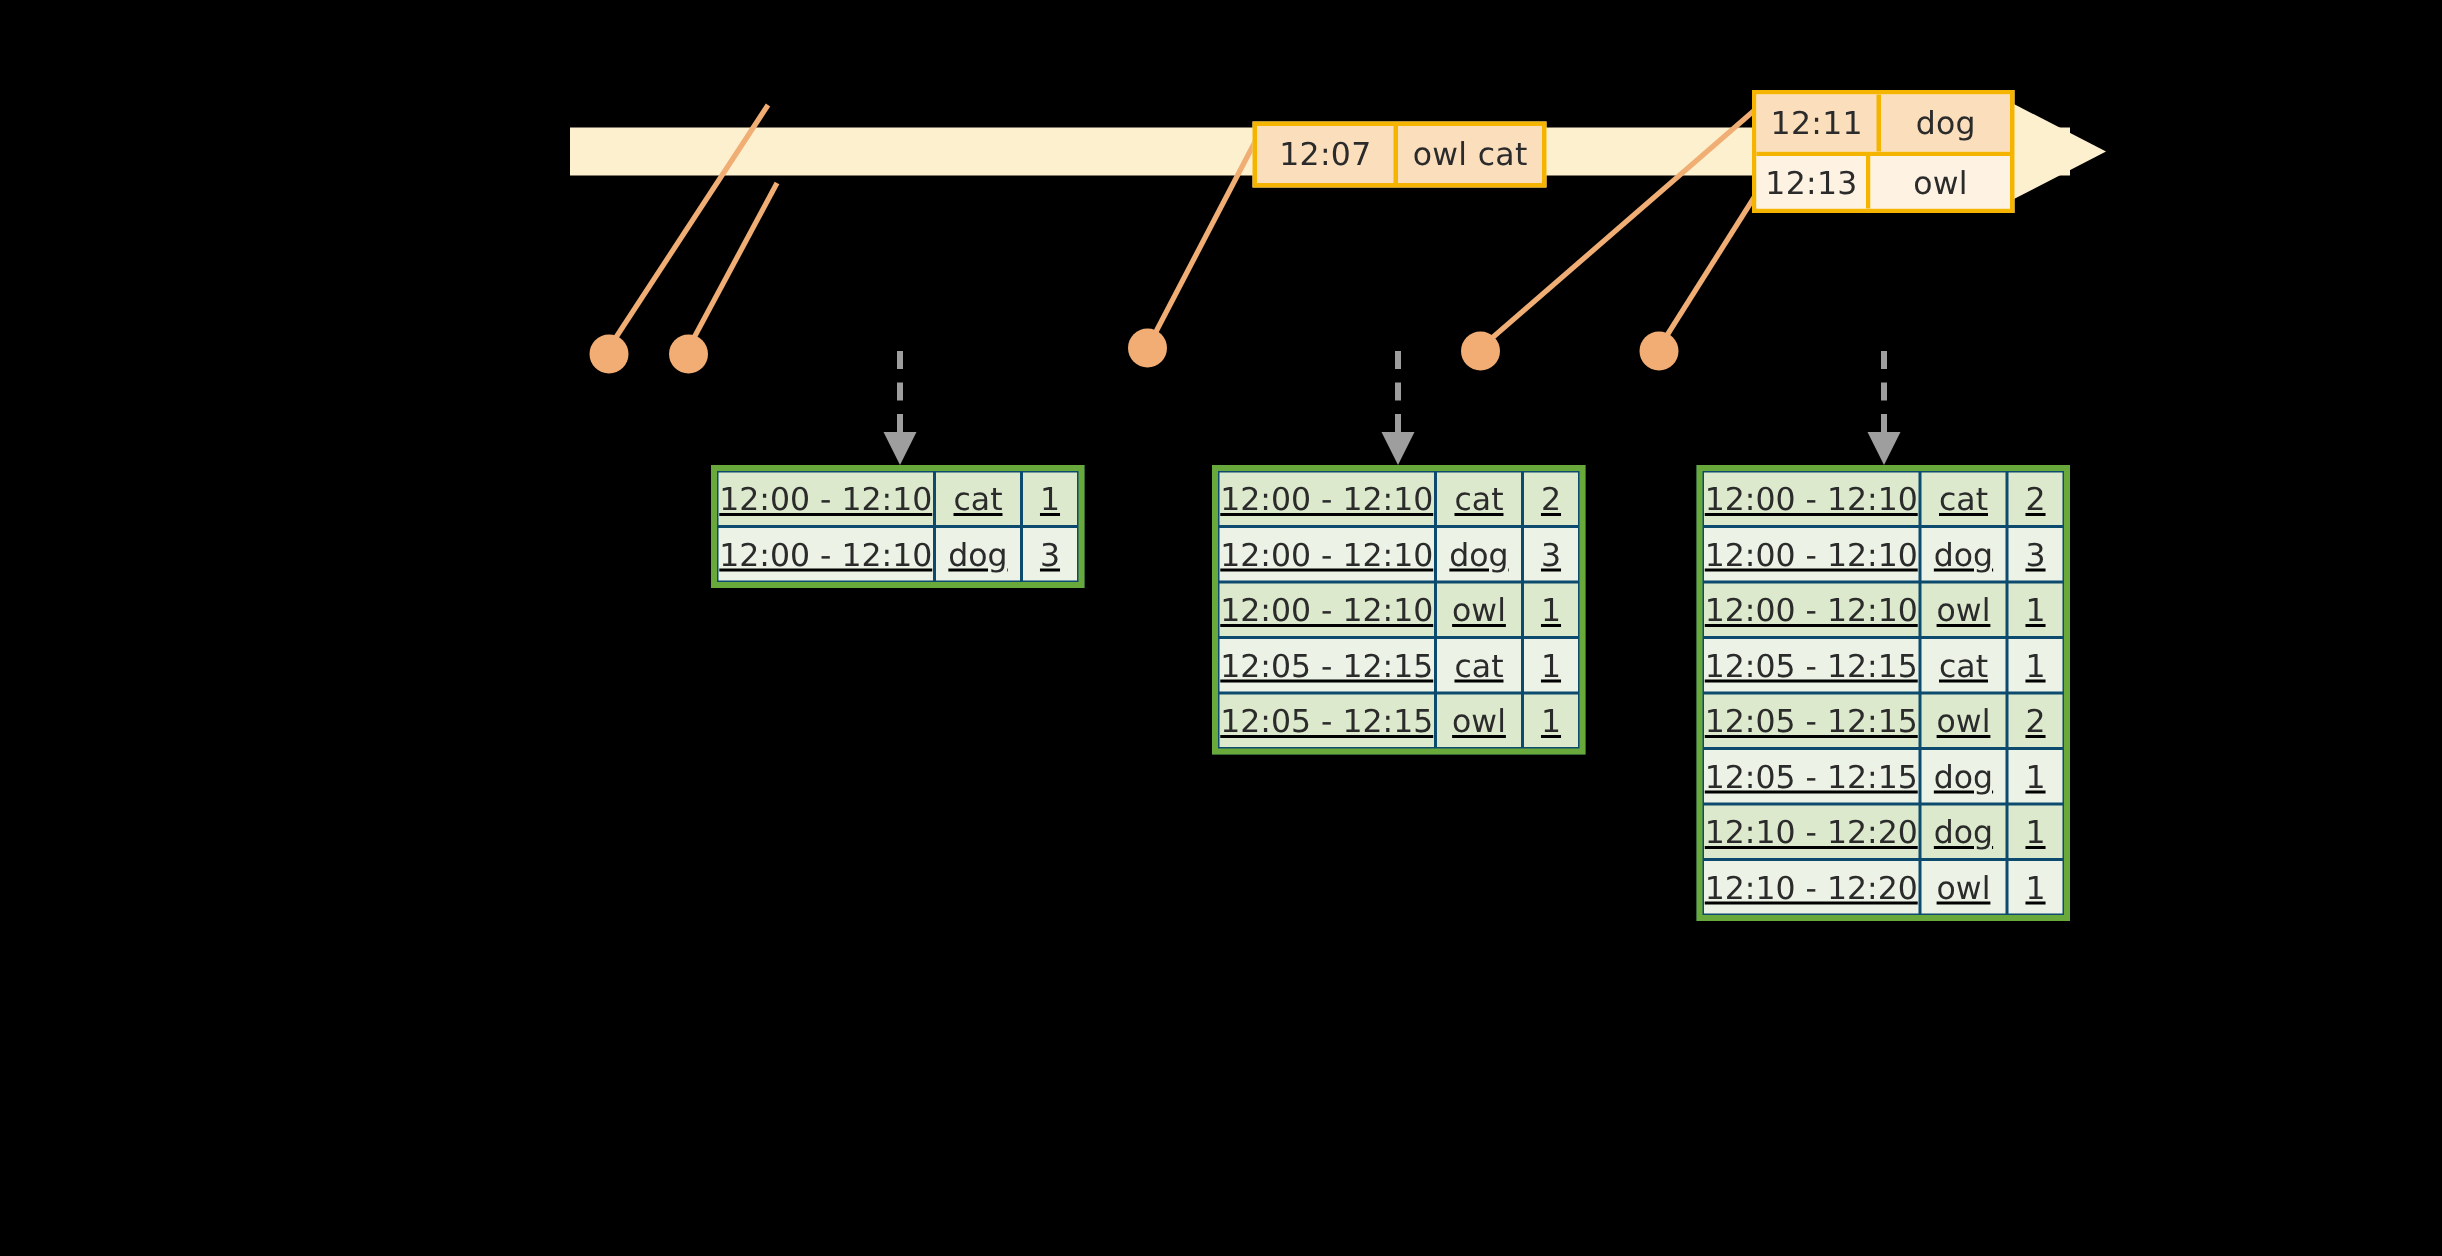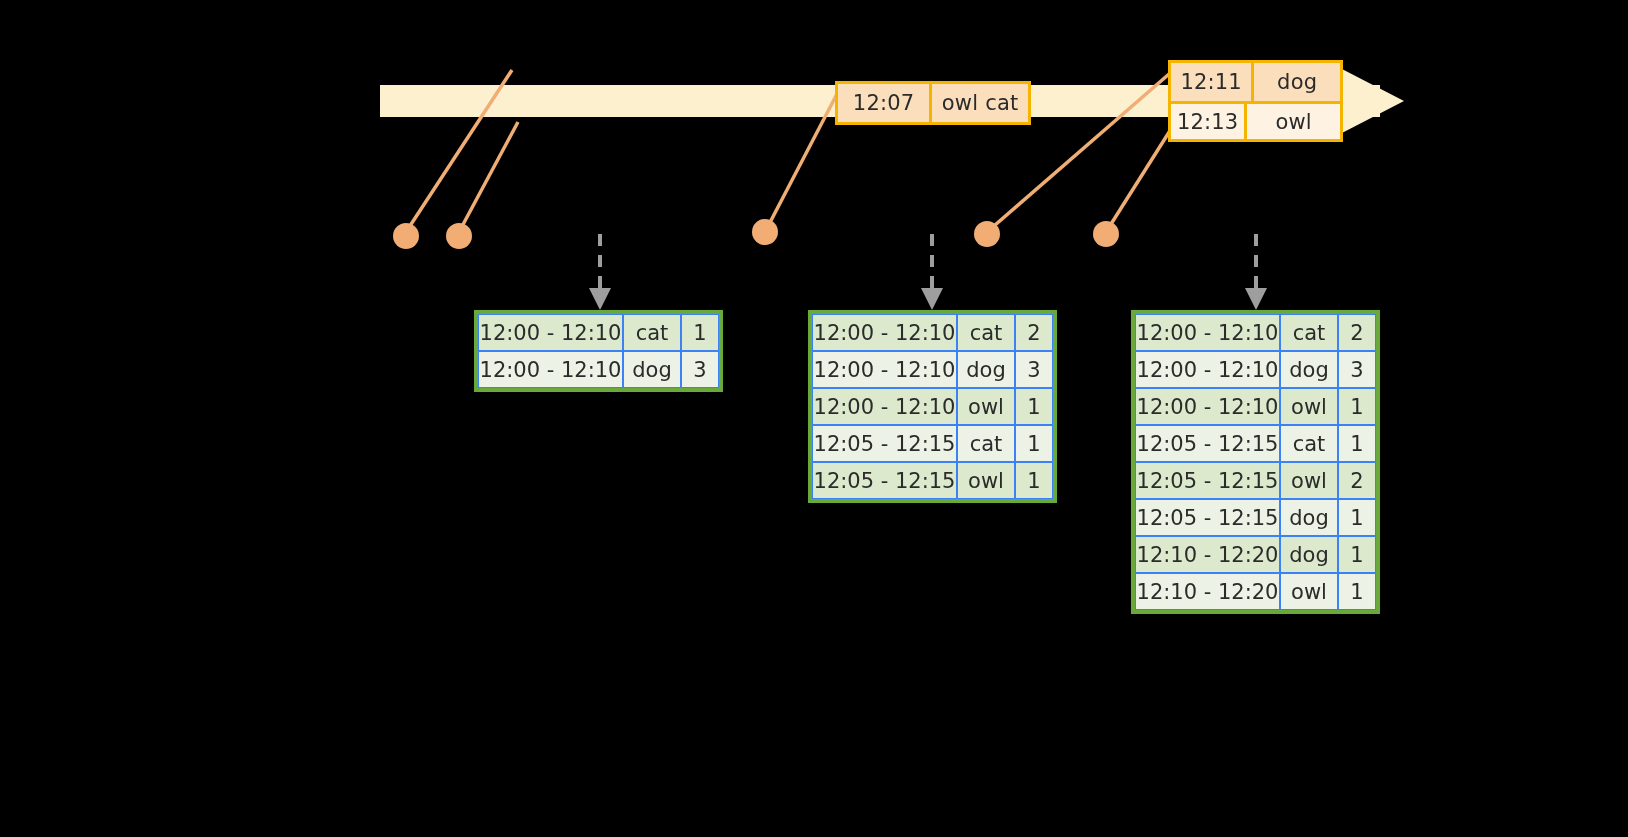--- a/index.html
+++ b/index.html
@@ -55,21 +55,22 @@
     border-right: 3px solid #F5B400;
   }
   .ev-row.shade .ev-cell { background: #FBDFBD; }
   .ev-row.plain .ev-cell { background: #FEF3E3; }
 
   
   .res-table {
     position: absolute;
     border: 4px solid #69A93B;
     box-sizing: border-box;
-    background: #3b82f6;
+    background: #0c4a6e;
+    text-decoration: underline;
   }
   .res-row {
     display: flex;
     height: 37px;
     box-sizing: border-box;
   }
   .res-cell {
     display: flex;
     align-items: center;
     justify-content: center;

